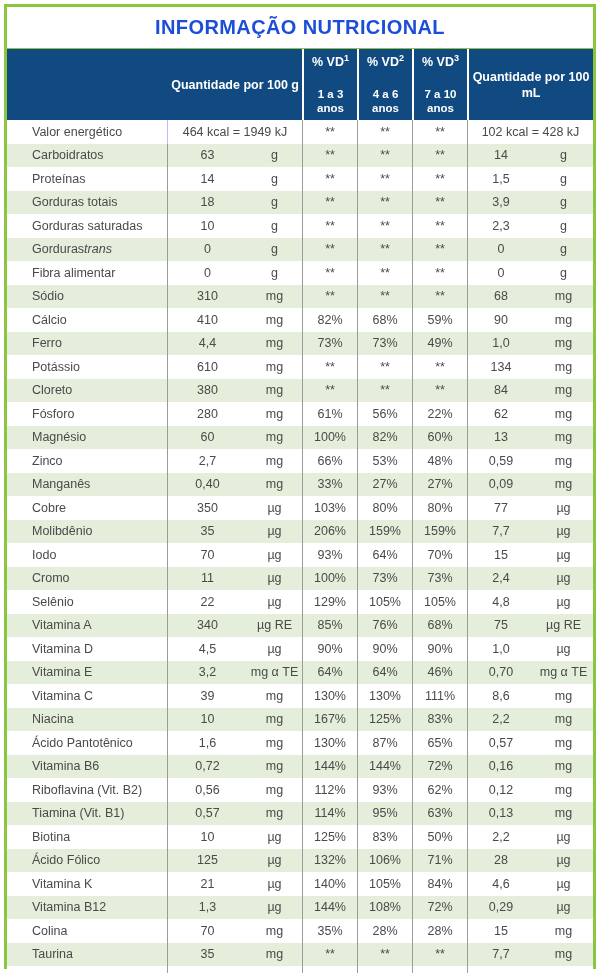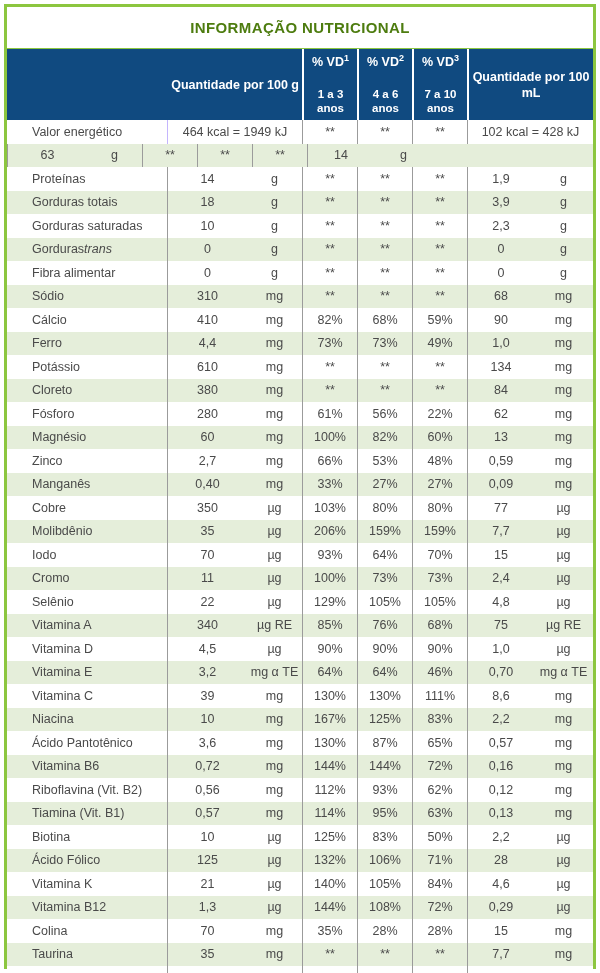--- a/index.html
+++ b/index.html
@@ -33,22 +33,22 @@
   
   .title-bar {
     height: 41px;
     flex: 0 0 41px;
     display: flex;
     align-items: center;
     justify-content: center;
     background: #ffffff;
   }
   .title-text {
-    color: #4d7c0f;
-    font-size: 15px;
+    color: #1d4ed8;
+    font-size: 20px;
     font-weight: bold;
     letter-spacing: 0.4px;
     text-transform: uppercase;
   }
   
   .thead {
     flex: 0 0 71px;
     display: flex;
     background: #104A80;
     color: #ffffff;
@@ -140,36 +140,37 @@
     <div class="tbody" id="tbody">
         <div class="row plain">
           <div class="cell c-name">Valor energético</div>
           <div class="cell c-wide">464 kcal = 1949 kJ</div>
           <div class="cell c-vd">**</div>
           <div class="cell c-vd">**</div>
           <div class="cell c-vd">**</div>
           <div class="cell c-wide2">102 kcal = 428 kJ</div>
         </div>
         <div class="row alt">
+          <div class="cell c-name">Carboidratos</div>
           <div class="cell c-val">63</div>
           <div class="cell c-unit">g</div>
           <div class="cell c-vd">**</div>
           <div class="cell c-vd">**</div>
           <div class="cell c-vd">**</div>
           <div class="cell c-val2">14</div>
           <div class="cell c-unit2">g</div>
         </div>
         <div class="row plain">
           <div class="cell c-name">Proteínas</div>
           <div class="cell c-val">14</div>
           <div class="cell c-unit">g</div>
           <div class="cell c-vd">**</div>
           <div class="cell c-vd">**</div>
           <div class="cell c-vd">**</div>
-          <div class="cell c-val2">1,9</div>
+          <div class="cell c-val2">1,5</div>
           <div class="cell c-unit2">g</div>
         </div>
         <div class="row alt">
           <div class="cell c-name">Gorduras totais</div>
           <div class="cell c-val">18</div>
           <div class="cell c-unit">g</div>
           <div class="cell c-vd">**</div>
           <div class="cell c-vd">**</div>
           <div class="cell c-vd">**</div>
           <div class="cell c-val2">3,9</div>
@@ -393,21 +394,21 @@
           <div class="cell c-val">10</div>
           <div class="cell c-unit">mg</div>
           <div class="cell c-vd">167%</div>
           <div class="cell c-vd">125%</div>
           <div class="cell c-vd">83%</div>
           <div class="cell c-val2">2,2</div>
           <div class="cell c-unit2">mg</div>
         </div>
         <div class="row plain">
           <div class="cell c-name">Ácido Pantotênico</div>
-          <div class="cell c-val">3,6</div>
+          <div class="cell c-val">1,6</div>
           <div class="cell c-unit">mg</div>
           <div class="cell c-vd">130%</div>
           <div class="cell c-vd">87%</div>
           <div class="cell c-vd">65%</div>
           <div class="cell c-val2">0,57</div>
           <div class="cell c-unit2">mg</div>
         </div>
         <div class="row alt">
           <div class="cell c-name">Vitamina B6</div>
           <div class="cell c-val">0,72</div>

